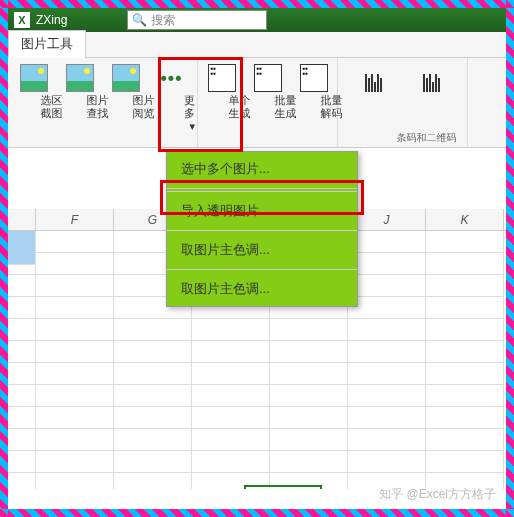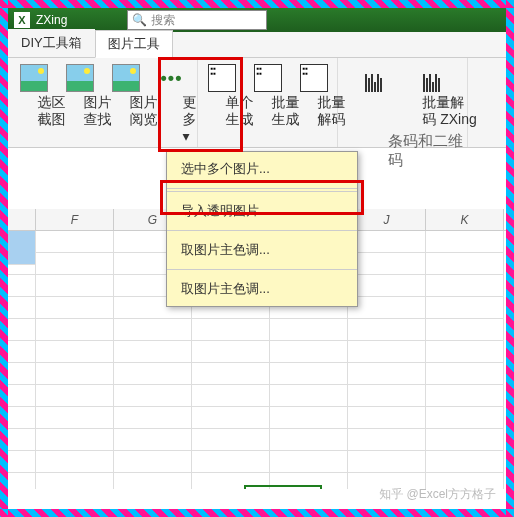--- a/index.html
+++ b/index.html
@@ -19,35 +19,35 @@
   
   .tabstrip { display: flex; border-bottom: 1px solid #ccc; background: #f5f5f5; height: 26px; align-items: flex-end; }
   .tab { padding: 4px 12px; font-size: 13px; color: #333; background: #f5f5f5; border: 1px solid transparent; cursor: pointer; }
   .tab.active { background: #fff; border: 1px solid #ccc; border-bottom: 1px solid #fff; margin-bottom: -1px; }
   
   .ribbon { display: flex; background: #f5f5f5; border-bottom: 1px solid #ccc; height: 90px; position: relative; }
   .rgroup { display: flex; flex-direction: column; align-items: center; border-right: 1px solid #ddd; padding: 4px 2px 2px; }
   .rgroup .icons-row { display: flex; gap: 2px; flex: 1; align-items: flex-start; }
   .rbtn { display: flex; flex-direction: column; align-items: center; width: 44px; padding: 2px; cursor: pointer; }
   .rbtn .ricon { width: 28px; height: 28px; display: flex; align-items: center; justify-content: center; font-size: 18px; }
-  .rbtn .rlabel { font-size: 14px; line-height: 1.2; text-align: left; margin-top: 2px; color: #333; margin-left: 36px; }
-  .rgroup .glabel { font-size: 15px; color: #666; margin-top: auto; padding-top: 2px; margin-left: 48px; }
+  .rbtn .rlabel { font-size: 11px; line-height: 1.2; text-align: right; margin-top: 2px; color: #333; margin-left: 36px; }
+  .rgroup .glabel { font-size: 10px; color: #666; margin-top: auto; padding-top: 2px; margin-left: 48px; }
   
   .ricon.img { background: linear-gradient(#87ceeb 60%, #3cb371 60%); border: 1px solid #888; position: relative; }
   .ricon.img::after { content:''; position:absolute; top:3px; right:3px; width:6px; height:6px; background:#ffeb3b; border-radius:50%; }
   .ricon.more { color: #2a7a2a; font-weight: bold; letter-spacing: 1px; }
   .ricon.qr { background: #fff; border: 1px solid #333; position: relative; font-size: 8px; }
   .ricon.qr::before { content:'▪▪\A▪▪'; white-space: pre; line-height:0.6; position:absolute; top:2px; left:2px; }
   .ricon.bar { display:flex; gap:1px; align-items:flex-end; }
   .ricon.bar span { width:2px; background:#333; }
   
   .redbox1 { position: absolute; border: 3px solid #d00; top: 49px; left: 150px; width: 85px; height: 95px; z-index: 10; pointer-events: none; }
   .redbox2 { position: absolute; border: 3px solid #d00; top: 172px; left: 152px; width: 204px; height: 35px; z-index: 10; pointer-events: none; }
   
-  .dropdown { position: absolute; top: 143px; left: 158px; width: 192px; background: #fef9c3; border: 1px solid #999; box-shadow: 2px 2px 6px rgba(0,0,0,0.3); z-index: 5; }
+  .dropdown { position: absolute; top: 143px; left: 158px; width: 192px; background: #84cc16; border: 1px solid #999; box-shadow: 2px 2px 6px rgba(0,0,0,0.3); z-index: 5; }
   .dropdown .ditem { padding: 8px 14px; font-size: 13px; color: #333; cursor: pointer; }
   .dropdown .ditem.hover { background: #d8d8d8; border: 1px solid #aaa; margin: -1px; }
   .dropdown .dsep { height: 1px; background: #ccc; margin: 2px 0; }
   
   .sheet { position: absolute; top: 143px; left: 0; right: 0; bottom: 20px; overflow: hidden; }
   .colheaders { display: flex; height: 22px; border-bottom: 1px solid #ccc; }
   .colh { border-right: 1px solid #ccc; background: #f5f5f5; display:flex; align-items:center; justify-content:center; font-size:12px; color:#555; font-style: italic; }
   .rows { }
   .row { display: flex; height: 22px; }
   .cell { border-right: 1px solid #ddd; border-bottom: 1px solid #ddd; }
@@ -66,21 +66,20 @@
   <div class="titlebar">
     <span class="app-icon">X</span>
     <span>ZXing</span>
     <div class="search-box">
       <span class="sicon">🔍</span>
       <span>搜索</span>
     </div>
   </div>
 
   <div class="tabstrip">
-    <div class="tab">DIY工具箱</div>
     <div class="tab active">图片工具</div>
   </div>
 
   <div class="ribbon">
     <div class="rgroup" style="width:190px">
       <div class="icons-row">
         <div class="rbtn">
           <div class="ricon img"></div>
           <div class="rlabel" style="white-space:pre">选区
 截图</div>
@@ -134,22 +133,20 @@
         </div>
         <div class="rbtn" style="width:56px">
           <div class="ricon bar">
               <span style="height:18px"></span>
               <span style="height:14px"></span>
               <span style="height:18px"></span>
               <span style="height:10px"></span>
               <span style="height:18px"></span>
               <span style="height:14px"></span>
             </div>
-          <div class="rlabel" style="white-space:pre">批量解
-码 ZXing</div>
         </div>
       </div>
       <div class="glabel">条码和二维码</div>
     </div>
   </div>
 
   <div class="sheet">
     <div class="colheaders" style="margin-top:58px">
       <div class="colh" style="width:28px"></div>
       <div class="colh" style="width:78px">F</div>

